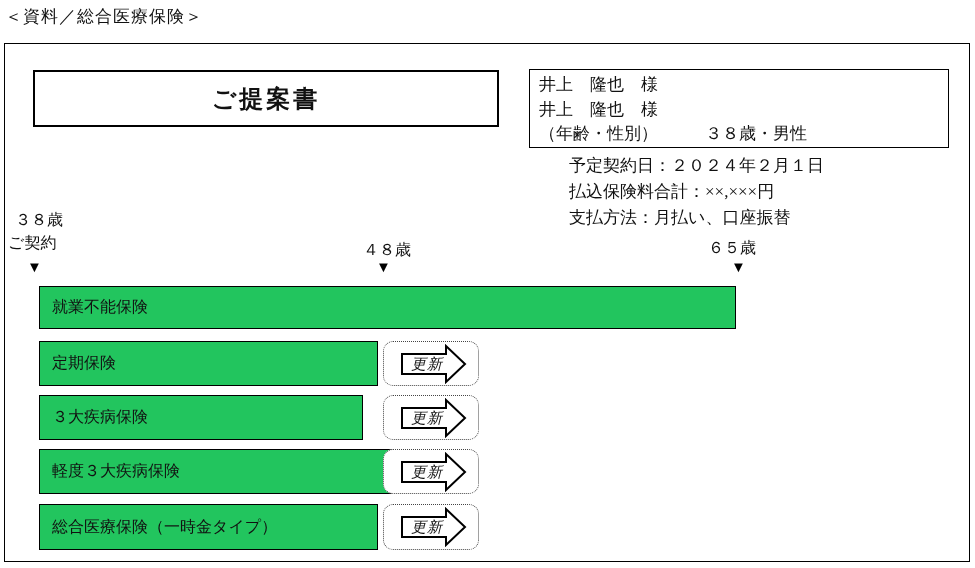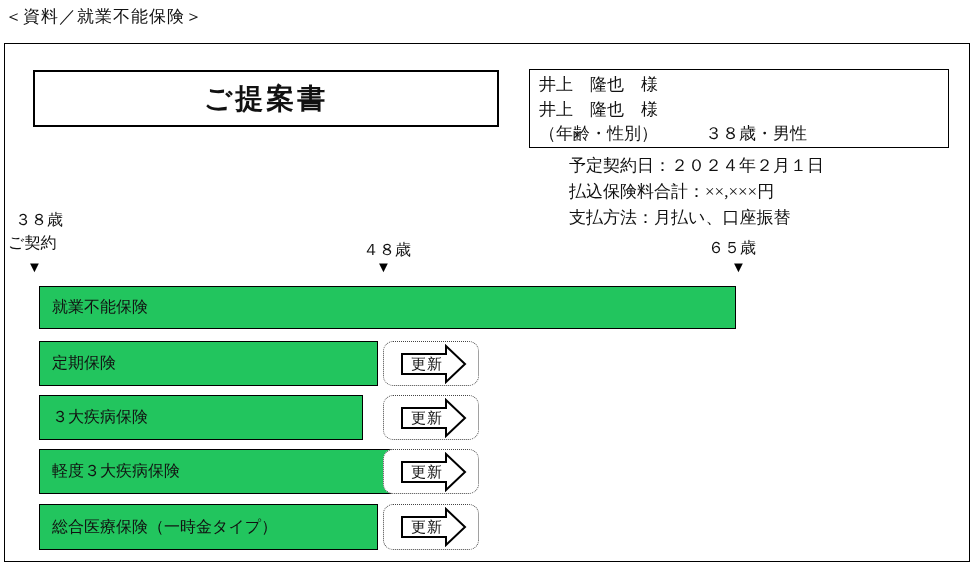--- a/index.html
+++ b/index.html
@@ -16,21 +16,21 @@
     position:absolute; left:4px; top:43px; width:966px; height:519px;
     border:1.6px solid #000; background:#fff;
   }
   
   .title-box{
     position:absolute; left:28px; top:26px; width:466px; height:57px;
     border:2px solid #000; display:flex; align-items:center; justify-content:center;
   }
   .title-text{
     font-family:Liberation Sans, sans-serif; font-weight:bold;
-    font-size:28px; letter-spacing:3px;
+    font-size:24px; letter-spacing:3px;
   }
   
   .client-box{
     position:absolute; left:524px; top:25px; width:420px; height:79px;
     border:1.8px solid #000; padding:3px 0 0 9px;
     font-size:17px; line-height:24.5px;
   }
   .client-row{ display:flex; white-space:nowrap; }
   .client-label{ width:166px; flex:0 0 166px; }
   
@@ -55,39 +55,39 @@
     padding-left:12px;
   }
   #bar1{ top:242px; width:697px; height:43px; }
   #bar2{ top:297px; width:339px; height:45px; }
   #bar3{ top:351px; width:324px; height:45px; }
   #bar4{ top:405px; width:353px; height:45px; }
   #bar5{ top:460px; width:339px; height:46px; }
   
   .badge{
     position:absolute; left:378px; width:96px;
-    border:1.5px dotted #444; border-radius:10px; background:#fff;
+    border:1.5px dotted #444; border-radius:10px; background:#fff;font-style:italic;
   }
   #badge2{ top:297px; height:45px; }
   #badge3{ top:351px; height:45px; }
   #badge4{ top:405px; height:45px; }
   #badge5{ top:460px; height:46px; }
   .badge svg{
     position:absolute; left:16px; top:50%; transform:translateY(-50%);
     display:block;
   }
   .arrow-label{
     position:absolute; left:27px; top:50%; transform:translateY(-50%);
     font-size:15px; letter-spacing:1px; white-space:nowrap;
   }
 </style>
 </head>
 <body>
 
-<div class="doc-label">＜資料／就業不能保険＞</div>
+<div class="doc-label">＜資料／総合医療保険＞</div>
 
 <div class="frame">
 
   <div class="title-box">
     <span class="title-text">ご提案書</span>
   </div>
 
   <div class="client-box">
     <div class="client-row">
       <span class="client-value">井上　隆也　様</span>

